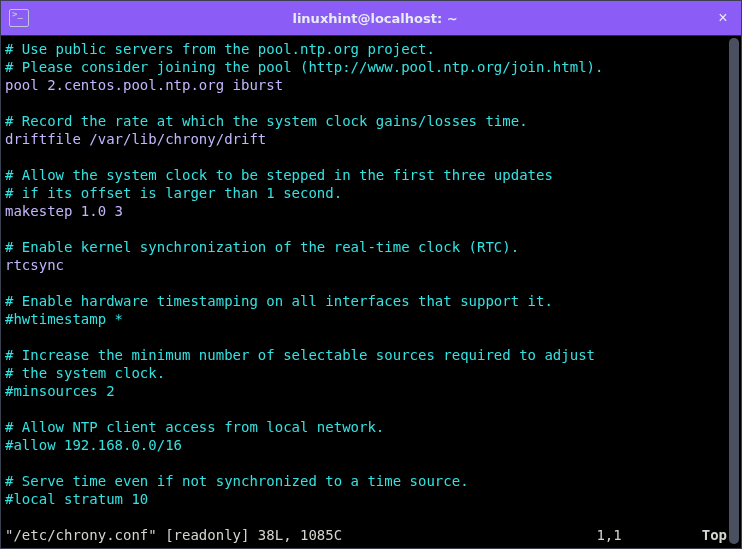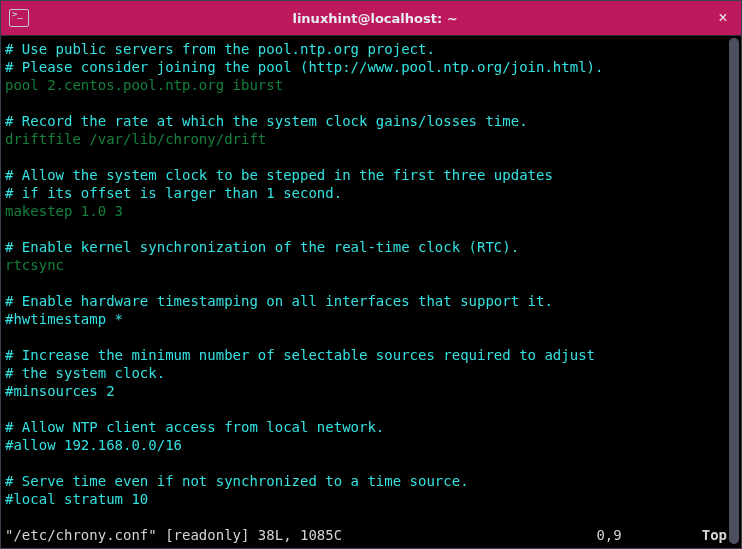--- a/index.html
+++ b/index.html
@@ -18,21 +18,21 @@
     .window {
       width: 100%;
       height: 100%;
       background: #1a1f2e;
       border: 1px solid #3a4050;
       display: flex;
       flex-direction: column;
     }
     .titlebar {
       height: 35px;
-      background: #be185d;
+      background: #8b5cf6;
       display: flex;
       align-items: center;
       padding: 0 8px;
       border-bottom: 1px solid #2a3040;
     }
     .titlebar-icon {
       width: 20px;
       height: 18px;
       border: 1.5px solid #c0c8d8;
       border-radius: 2px;
@@ -77,21 +77,21 @@
     }
     .terminal-content {
       flex: 1;
       white-space: pre;
       line-height: 18px;
     }
     .comment {
       color: #34e2e2;
     }
     .normal {
-      color: #15803d;
+      color: #c4b5fd;
     }
     .statusline {
       color: #d3d7cf;
       display: flex;
       line-height: 18px;
     }
     .status-file {
       flex: 0 0 auto;
     }
     .status-spacer {
@@ -129,21 +129,21 @@
   <div class="titlebar">
     <div class="titlebar-icon"></div>
     <div class="titlebar-title">linuxhint@localhost: ~</div>
     <div class="close-btn">×</div>
   </div>
   <div class="terminal">
     <div class="terminal-content" id="term-lines"><div class="comment"># Use public servers from the pool.ntp.org project.</div><div class="comment"># Please consider joining the pool (http://www.pool.ntp.org/join.html).</div><div class="normal">pool 2.centos.pool.ntp.org iburst</div><div class="normal">&nbsp;</div><div class="comment"># Record the rate at which the system clock gains/losses time.</div><div class="normal">driftfile /var/lib/chrony/drift</div><div class="normal">&nbsp;</div><div class="comment"># Allow the system clock to be stepped in the first three updates</div><div class="comment"># if its offset is larger than 1 second.</div><div class="normal">makestep 1.0 3</div><div class="normal">&nbsp;</div><div class="comment"># Enable kernel synchronization of the real-time clock (RTC).</div><div class="normal">rtcsync</div><div class="normal">&nbsp;</div><div class="comment"># Enable hardware timestamping on all interfaces that support it.</div><div class="comment">#hwtimestamp *</div><div class="normal">&nbsp;</div><div class="comment"># Increase the minimum number of selectable sources required to adjust</div><div class="comment"># the system clock.</div><div class="comment">#minsources 2</div><div class="normal">&nbsp;</div><div class="comment"># Allow NTP client access from local network.</div><div class="comment">#allow 192.168.0.0/16</div><div class="normal">&nbsp;</div><div class="comment"># Serve time even if not synchronized to a time source.</div><div class="comment">#local stratum 10</div><div class="normal">&nbsp;</div></div>
     <div class="statusline">
       <span class="status-file">"/etc/chrony.conf" [readonly] 38L, 1085C</span>
       <span class="status-spacer"></span>
-      <span class="status-pos">0,9</span>
+      <span class="status-pos">1,1</span>
       <span class="status-top">Top</span>
     </div>
   </div>
 </div>
 
 <div class="scrollbar-track">
   <div class="scrollbar-thumb"></div>
 </div>
 
 </body></html>

